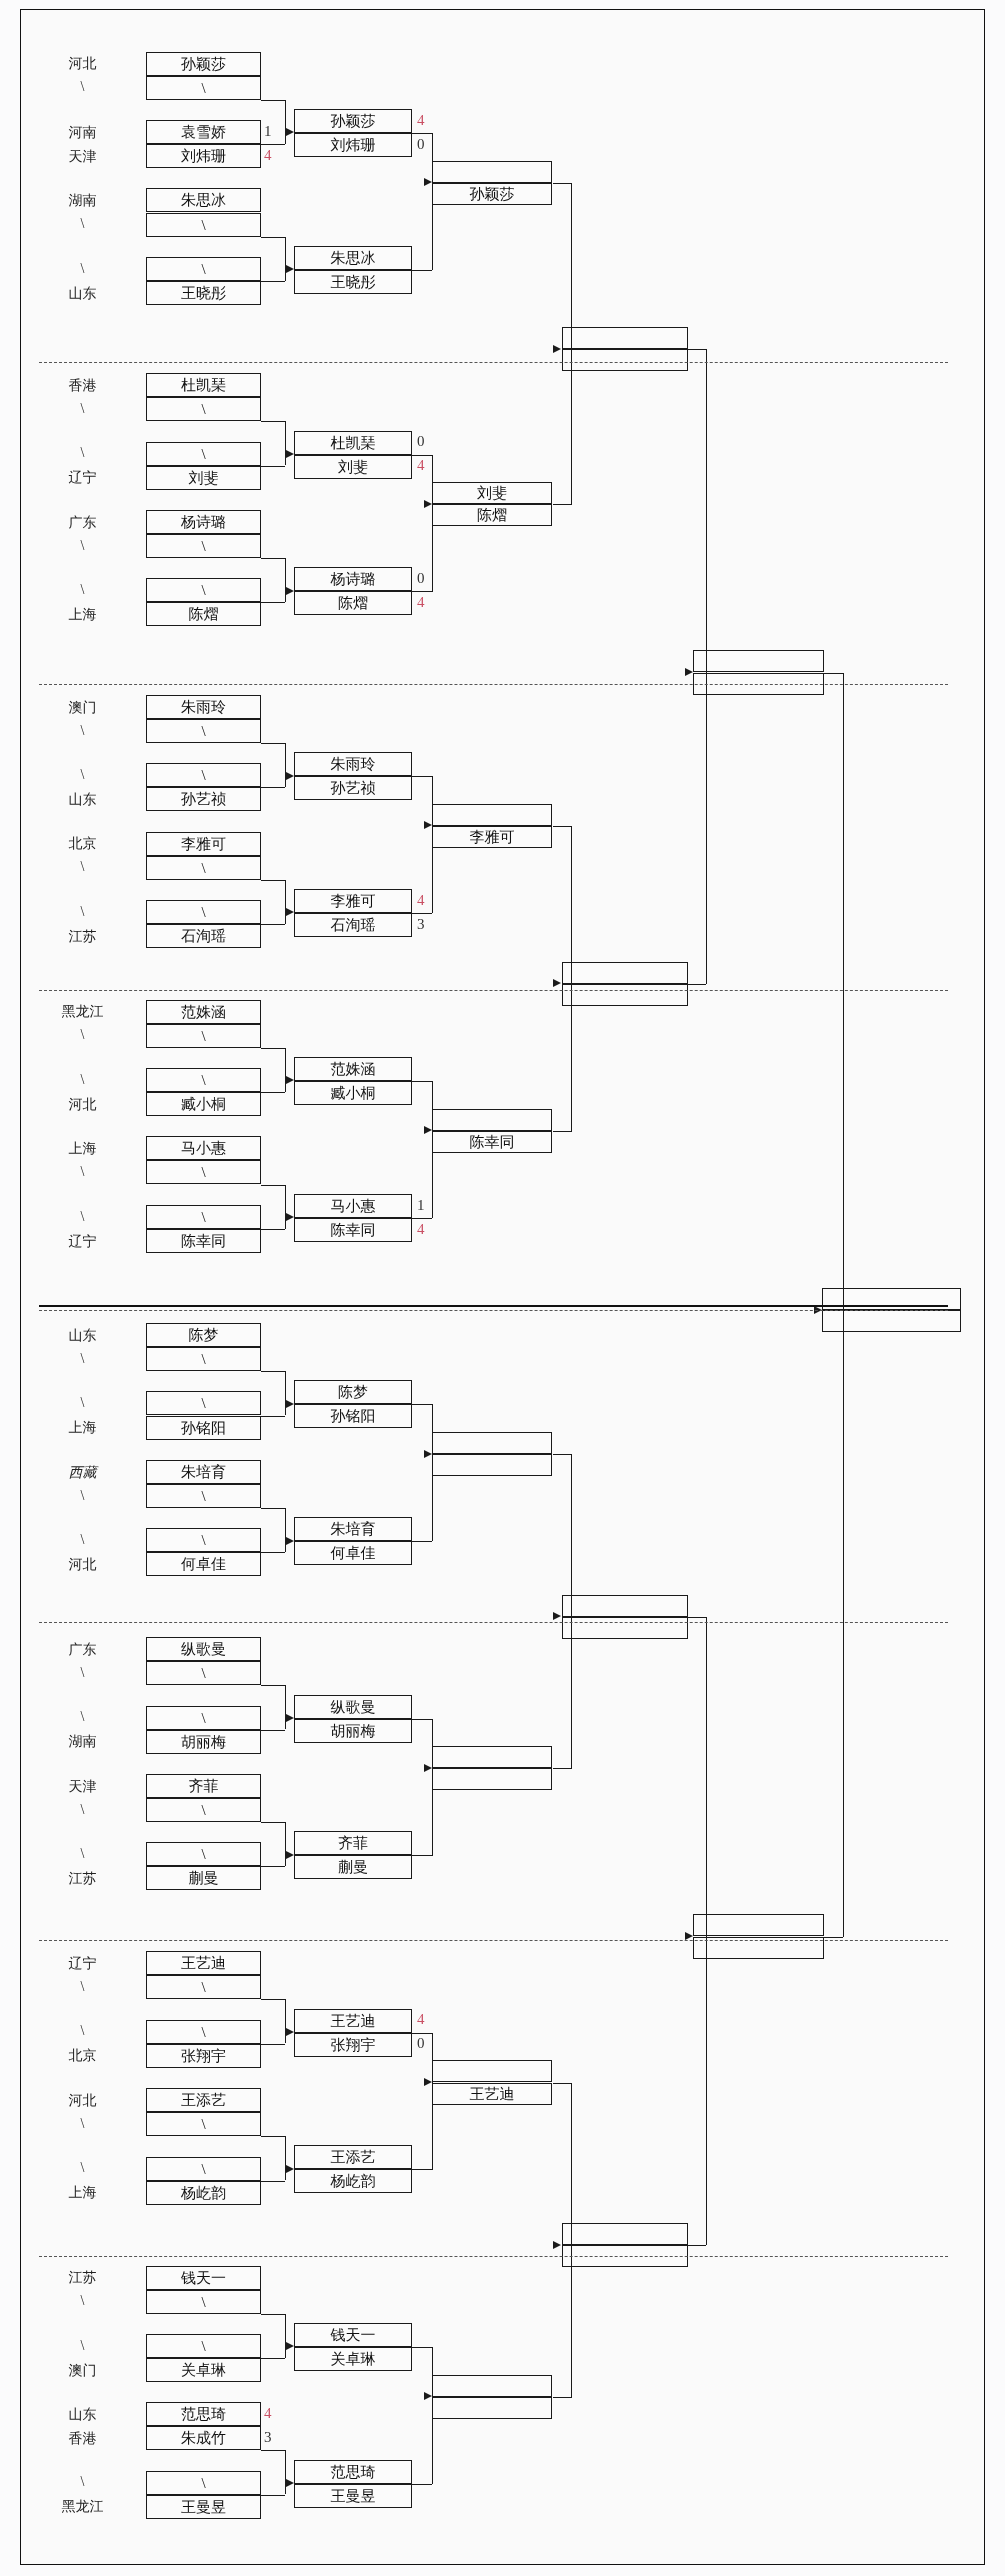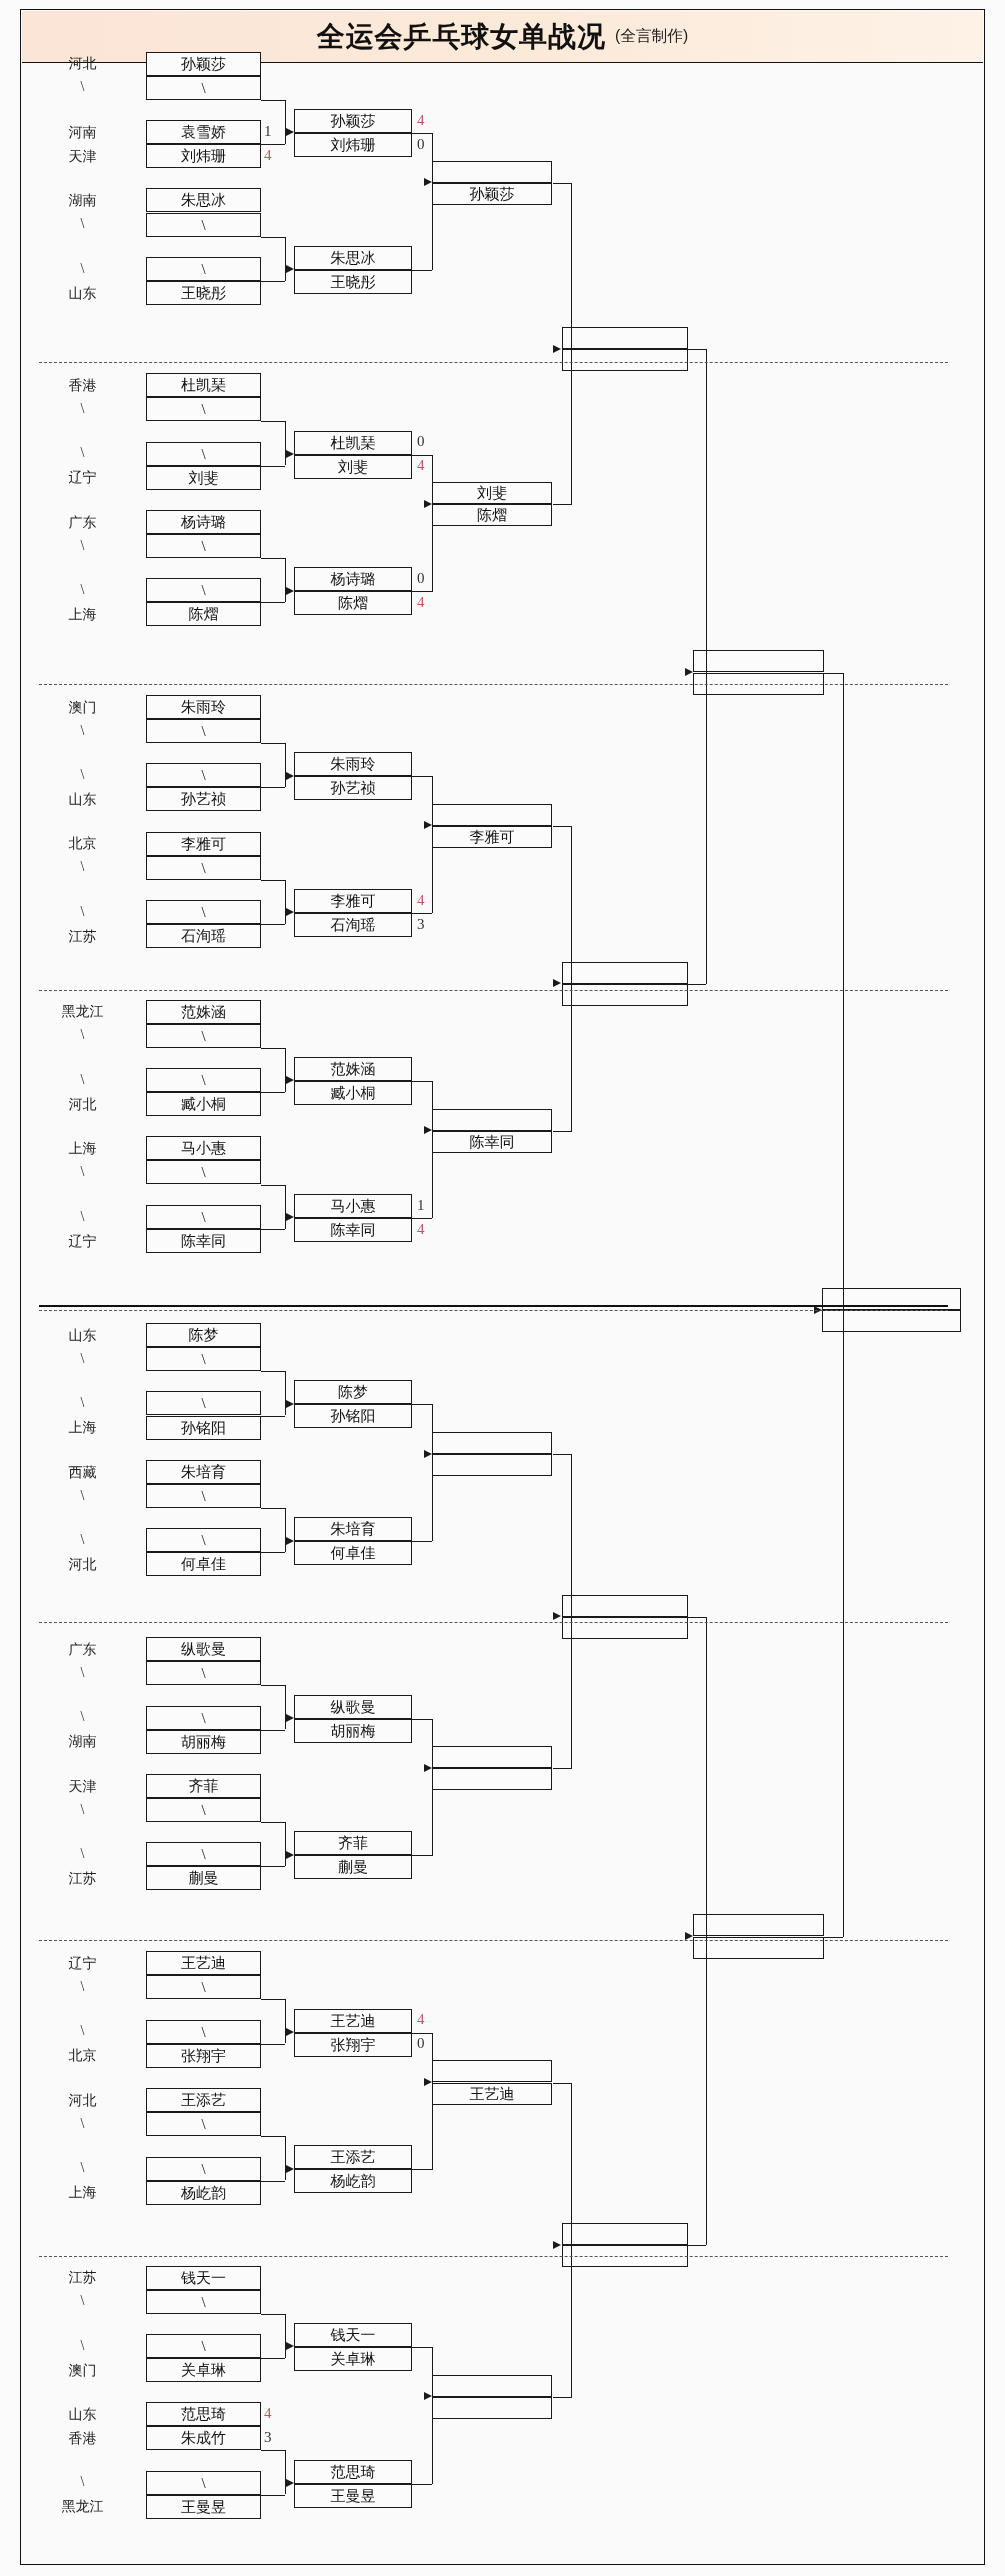--- a/index.html
+++ b/index.html
@@ -29,24 +29,20 @@
   .dashsep{position:absolute;left:39px;width:909px;height:0;border-top:1.5px dashed #555;}
   .solidsep{position:absolute;left:39px;width:909px;height:0;border-top:2.2px solid #111;}
 </style>
 </head>
 <body>
 
 <div id="page">
 
   <div id="frame"></div>
 
-  <div id="titlebar">
-    <span id="title-main">全运会乒乓球女单战况</span>
-    <span id="title-sub">(全言制作)</span>
-  </div>
 
   <div id="canvas">
       <div class="box" style="left:146px;top:52px;width:115px;height:24px;">孙颖莎</div>
       <div class="prov" style="left:55px;top:55px;">河北</div>
       <div class="box" style="left:146px;top:76px;width:115px;height:24px;">\</div>
       <div class="prov" style="left:55px;top:79px;">\</div>
       <div class="box" style="left:146px;top:120px;width:115px;height:24px;">袁雪娇</div>
       <div class="prov" style="left:55px;top:124px;">河南</div>
       <div class="score lose" style="left:264px;top:123px;">1</div>
       <div class="box" style="left:146px;top:144px;width:115px;height:24px;">刘炜珊</div>
@@ -110,21 +106,21 @@
       <div class="prov" style="left:55px;top:1233px;">辽宁</div>
       <div class="box" style="left:146px;top:1323px;width:115px;height:24px;">陈梦</div>
       <div class="prov" style="left:55px;top:1327px;">山东</div>
       <div class="box" style="left:146px;top:1347px;width:115px;height:24px;">\</div>
       <div class="prov" style="left:55px;top:1351px;">\</div>
       <div class="box" style="left:146px;top:1391px;width:115px;height:24px;">\</div>
       <div class="prov" style="left:55px;top:1395px;">\</div>
       <div class="box" style="left:146px;top:1416px;width:115px;height:24px;">孙铭阳</div>
       <div class="prov" style="left:55px;top:1419px;">上海</div>
       <div class="box" style="left:146px;top:1460px;width:115px;height:24px;">朱培育</div>
-      <div class="prov" style="left:55px;top:1464px;">西藏</div>
+      <div class="prov" style="left:55px;top:1464px;font-style:italic;">西藏</div>
       <div class="box" style="left:146px;top:1484px;width:115px;height:24px;">\</div>
       <div class="prov" style="left:55px;top:1488px;">\</div>
       <div class="box" style="left:146px;top:1528px;width:115px;height:24px;">\</div>
       <div class="prov" style="left:55px;top:1532px;">\</div>
       <div class="box" style="left:146px;top:1552px;width:115px;height:24px;">何卓佳</div>
       <div class="prov" style="left:55px;top:1556px;">河北</div>
       <div class="box" style="left:146px;top:1637px;width:115px;height:24px;">纵歌曼</div>
       <div class="prov" style="left:55px;top:1641px;">广东</div>
       <div class="box" style="left:146px;top:1661px;width:115px;height:24px;">\</div>
       <div class="prov" style="left:55px;top:1665px;">\</div>

